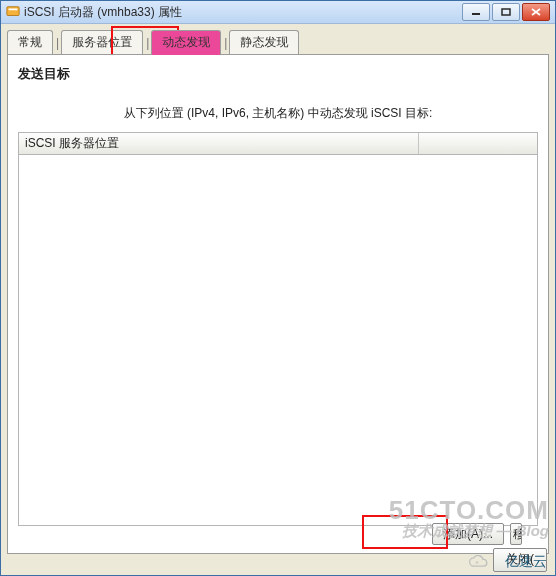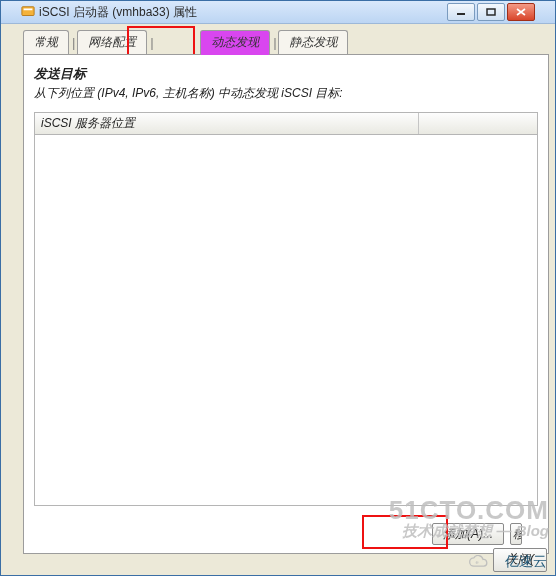--- a/index.html
+++ b/index.html
@@ -1,36 +1,36 @@
 <!DOCTYPE html>
 <html><head>
 <meta charset="utf-8">
 <style>
   html,body{margin:0;padding:0;font-family:"Microsoft YaHei","SimSun",Tahoma,sans-serif;font-size:12px;background:#fff;color:#222;}
   .window{width:556px;height:576px;position:relative;box-sizing:border-box;border:1px solid #3a6ea5;background:#ece9d8;overflow:hidden;}
-  .titlebar{height:22px;background:linear-gradient(#d9e8fb,#bcd5f3);display:flex;align-items:center;padding:0 20px;border-bottom:1px solid #9db8d8;}
+  .titlebar{height:22px;background:linear-gradient(#d9e8fb,#bcd5f3);display:flex;align-items:center;padding:0 5px;border-bottom:1px solid #9db8d8;}
   .titlebar .app-icon{width:14px;height:14px;margin-right:4px;}
   .titlebar .title{flex:1;color:#2a2a2a;font-size:12px;white-space:nowrap;}
   .win-btns{display:flex;gap:2px;}
   .win-btn{width:26px;height:16px;border:1px solid #7a9bbf;border-radius:2px;background:linear-gradient(#f4f8fd,#cfe0f3);display:flex;align-items:center;justify-content:center;}
   .win-btn.close{background:linear-gradient(#f49a86,#d8452b);border-color:#a02e18;}
   .win-btn svg{pointer-events:none;}
 
-  .client{padding:6px 6px 0 22px;height:calc(100% - 22px);box-sizing:border-box;position:relative;font-style:italic;}
+  .client{padding:6px 6px 0 6px;height:calc(100% - 22px);box-sizing:border-box;position:relative;}
 
   .tabs{display:flex;align-items:flex-end;height:24px;position:relative;}
   .tab{padding:3px 10px 4px 10px;border:1px solid #9c9c9c;border-bottom:none;background:#f6f4ee;margin-right:1px;border-radius:3px 3px 0 0;color:#333;position:relative;top:1px;}
-  .tab.active{background:#d946ef;z-index:2;margin-left:45px;}
+  .tab.active{background:#ec4899;z-index:2;}
   .tab-sep{color:#777;padding:0 2px 4px 2px;align-self:flex-end;}
   .highlight-tab{position:absolute;border:2px solid #e11;pointer-events:none;}
 
   .panel{border:1px solid #9c9c9c;background:#fff;height:500px;box-sizing:border-box;padding:10px 10px 8px 10px;position:relative;}
 
-  .section-title{font-weight:bold;font-size:13px;margin-bottom:2px;color:#222;}
-  .section-desc{font-size:12px;color:#222;margin-bottom:10px;}
+  .section-title{font-weight:bold;font-size:13px;margin-bottom:22px;color:#222;}
+  .section-desc{font-size:12px;color:#222;margin-bottom:10px;text-align:center;}
 
   .grid-header{display:flex;border:1px solid #b5b5b5;background:linear-gradient(#fdfdfd,#e9e9e2);justify-content:center;}
   .gh-col1{flex:1;padding:2px 6px;border-right:1px solid #c5c5c5;}
   .gh-col2{width:110px;padding:2px 4px;}
   .grid-body{border:1px solid #b5b5b5;border-top:none;height:370px;background:#fff;}
 
   .btn-row{position:absolute;bottom:8px;right:26px;display:flex;gap:6px;}
   .btn{min-width:72px;height:22px;border:1px solid #8a8a8a;background:linear-gradient(#fdfdfd,#e6e6e0);border-radius:2px;text-align:center;padding:2px 10px;box-sizing:border-box;}
   .btn-fragment{overflow:hidden;white-space:nowrap;text-align:left;}
   .highlight-add{position:absolute;border:2px solid #e11;pointer-events:none;}
@@ -74,21 +74,21 @@
           </svg>
       </div>
     </div>
   </div>
 
   <div class="client">
 
     <div class="tabs">
       <div class="tab">常规</div>
       <span class="tab-sep">|</span>
-      <div class="tab">网络配置</div>
+      <div class="tab">服务器位置</div>
       <span class="tab-sep">|</span>
       <div class="tab active">动态发现</div>
       <span class="tab-sep">|</span>
       <div class="tab">静态发现</div>
       <div class="highlight-tab" style="left:104px;top:-4px;width:64px;height:26px;"></div>
     </div>
 
     <div class="panel">
       <div class="section-title">发送目标</div>
       <div class="section-desc">从下列位置 (IPv4, IPv6, 主机名称) 中动态发现 iSCSI 目标:</div>

